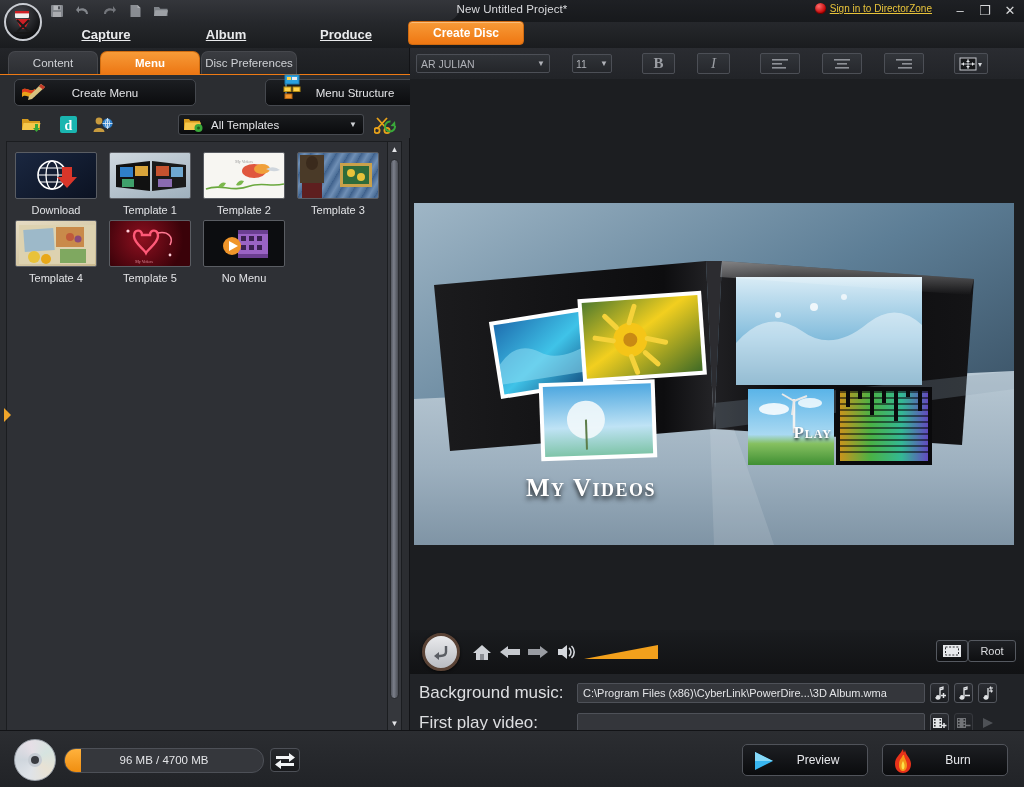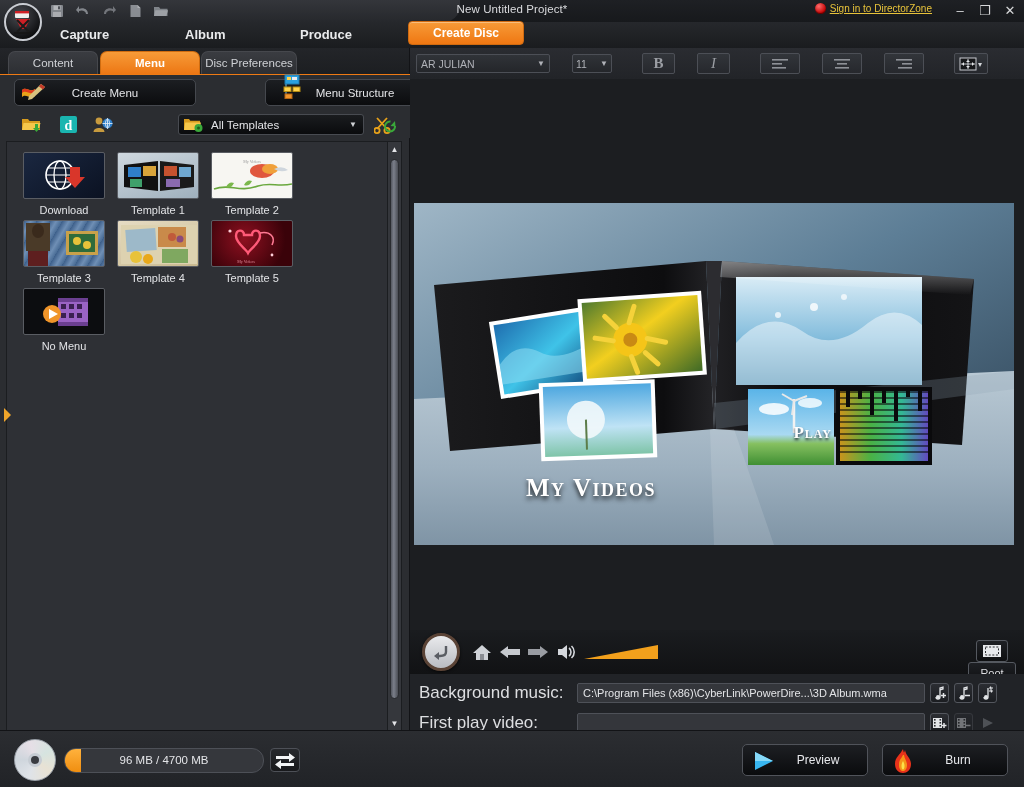--- a/index.html
+++ b/index.html
@@ -41,21 +41,21 @@
   .wincontrols { position: absolute; right: 6px; top: 2px; display: flex; gap: 9px; align-items: center; }
   .wc { color: #d7d8da; font-size: 13px; line-height: 18px; width: 16px; text-align: center; }
 
   
   .navbar {
     position: absolute; left: 0; top: 22px; width: 1024px; height: 26px;
     background: linear-gradient(#26282c, #1a1c1f);
   }
   .nav-item {
     position: absolute; top: 2px; height: 22px; line-height: 22px;
-    font-size: 13px; font-weight: bold; color: #e9eaec; 
+    font-size: 13px; font-weight: bold; color: #e9eaec; text-align: center; text-decoration: underline;
   }
   .nav-capture { left: 60px; width: 92px; }
   .nav-edit { left: 185px; width: 82px; }
   .nav-produce { left: 300px; width: 92px; }
   .create-disc {
     position: absolute; left: 408px; top: 21px; width: 116px; height: 24px;
     background: linear-gradient(#f79b38, #ef7712);
     border: 1px solid #d06a10; border-radius: 4px;
     color: #fff; font-size: 12px; font-weight: bold;
     display: flex; align-items: center; justify-content: center;
@@ -129,21 +129,21 @@
     background: linear-gradient(#1a1c1f,#0a0b0d);
     border: 1px solid #484b51; border-radius: 3px; display: flex; align-items: center;
   }
   .templ-select .sel-ic { width: 28px; height: 19px; display: flex; align-items: center; justify-content: center; }
   .templ-select .sel-txt { flex: 1; font-size: 11.5px; color: #e2e3e6; padding-left: 4px; }
   .templ-select .sel-caret { width: 20px; text-align: center; color: #cfd1d5; font-size: 8px; }
 
   .tgrid {
     position: absolute; left: 6px; top: 93px; width: 386px; height: 590px;
     background: #2e3035; border: 1px solid #1b1d20;
-    padding: 10px 6px 0 14px; overflow: hidden;
+    padding: 10px 6px 0 6px; overflow: hidden;
   }
   .tgrid-inner { display: flex; flex-wrap: wrap; gap: 4px 8px; }
   .tcell { width: 86px; }
   .tthumb { width: 82px; height: 47px; border: 1px solid #5a5d63; border-radius: 2px; overflow: hidden; margin: 0 auto; position: relative; background: #111; }
   .tlabel { margin-top: 5px; text-align: center; font-size: 11px; color: #e2e3e6; }
 
   .scrollbar {
     position: absolute; right: 7px; top: 93px; width: 15px; height: 590px;
     background: #35373c; border: 1px solid #1b1d20;
   }
@@ -241,21 +241,21 @@
   }
   .bigknob {
     position: absolute; left: 12px; top: 3px; width: 38px; height: 38px; border-radius: 50%;
     background: linear-gradient(#e9eaec, #b9bcc2);
     border: 3px solid #5a4336;
     display: flex; align-items: center; justify-content: center;
     box-shadow: 0 1px 3px rgba(0,0,0,.7);
   }
   .cbtn { width: 28px; height: 28px; display: flex; align-items: center; justify-content: center; }
   .volbar { width: 75px; height: 16px; margin-left: 4px; }
-  .right-ctrls { position: absolute; right: 8px; top: 10px; display: flex; gap: 0; align-items: center; flex-direction: column; }
+  .right-ctrls { position: absolute; right: 8px; top: 10px; display: flex; gap: 0; align-items: center; }
   .ctrl-sq {
     width: 32px; height: 22px; background: linear-gradient(#1e2024,#0e0f11);
     border: 1px solid #555960; border-radius: 3px;
     display: flex; align-items: center; justify-content: center;
   }
   .ctrl-root {
     width: 48px; height: 22px; background: linear-gradient(#1e2024,#0e0f11);
     border: 1px solid #555960; border-radius: 3px;
     display: flex; align-items: center; justify-content: center;
     font-size: 11px; color: #dcdde0;

